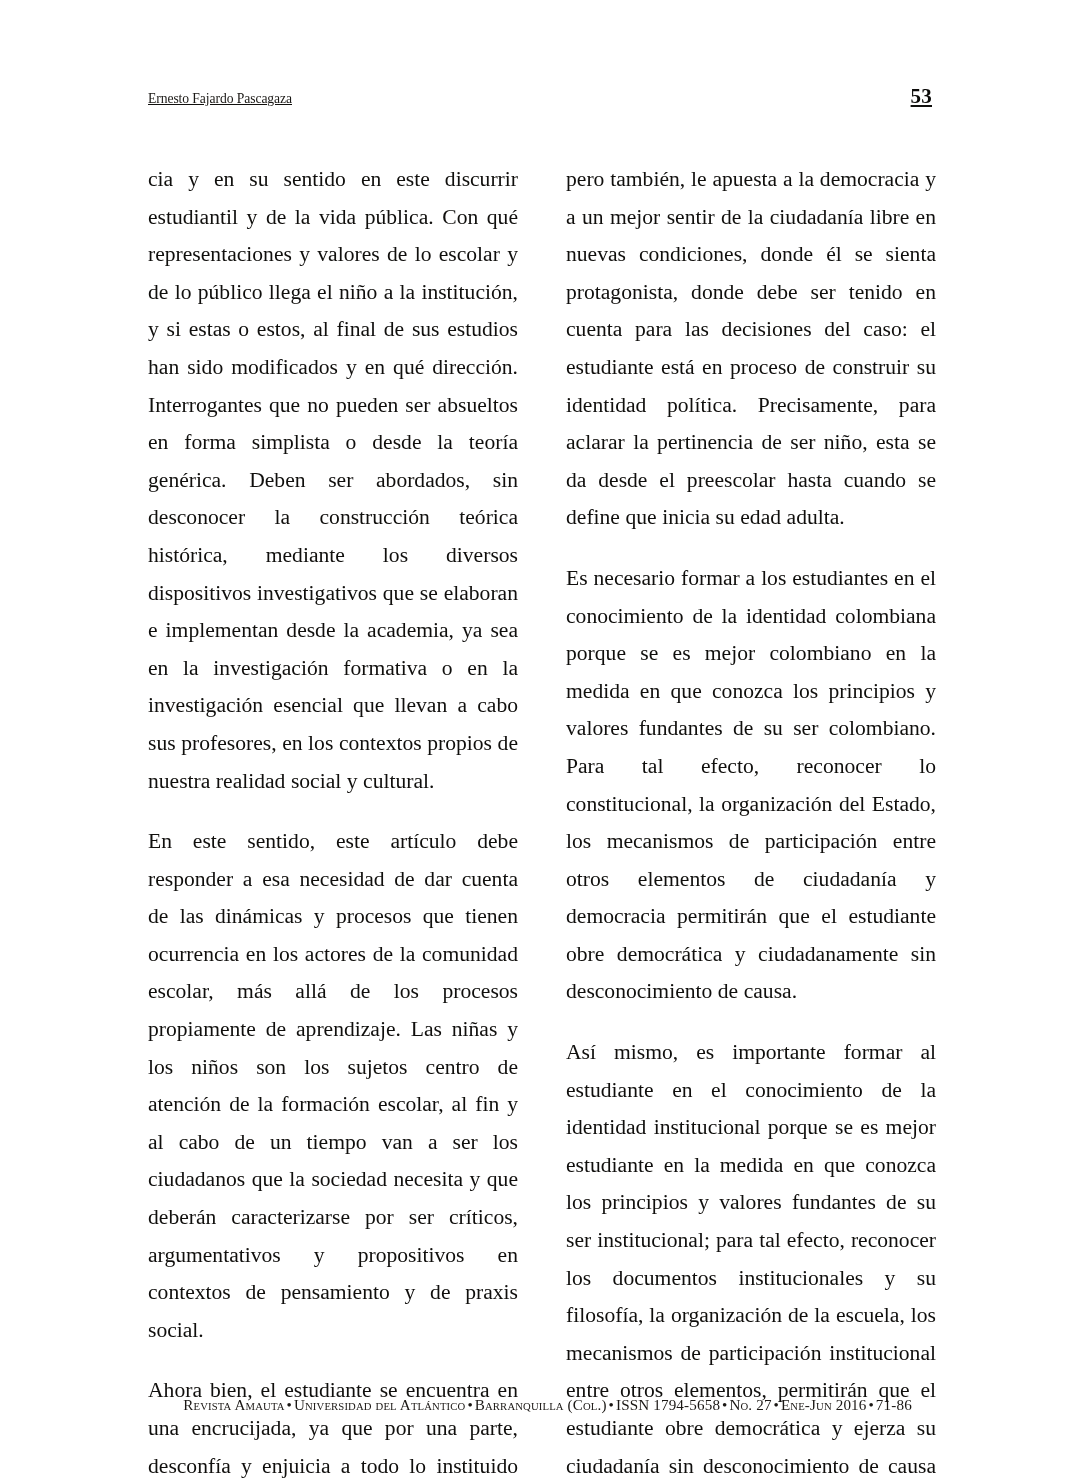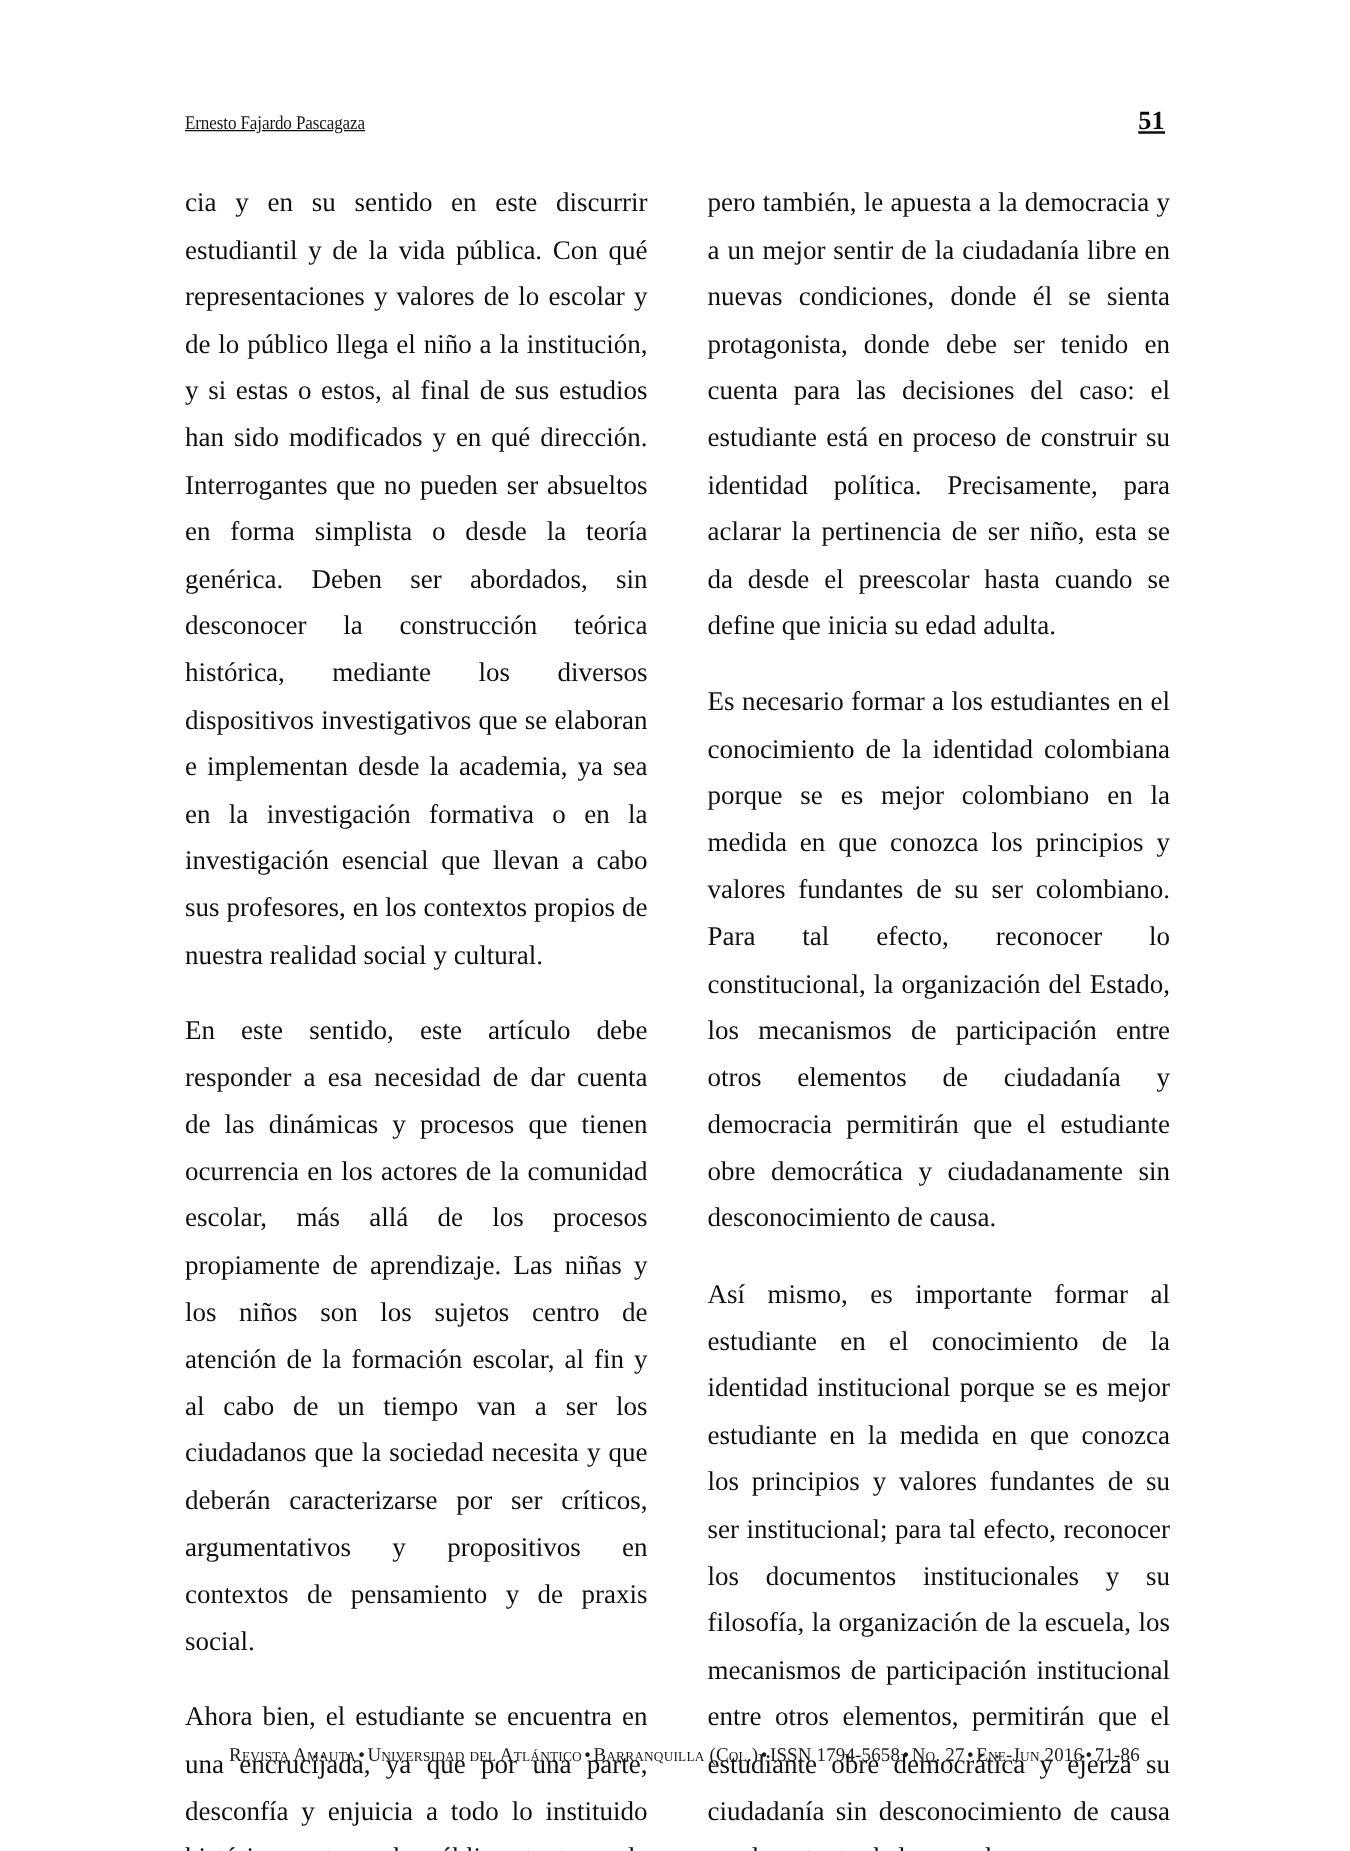--- a/index.html
+++ b/index.html
@@ -61,21 +61,21 @@
     height: 1215px;
     display: flex;
     justify-content: space-between;
   }
 
   .column {
     width: 370px;
   }
 
   .column p {
-    margin: 0 0 23px 0;
+    margin: 17px 0 23px 0;
     font-size: 21.6px;
     line-height: 37.6px;
     text-align: justify;
     text-justify: inter-word;
     hyphens: none;
     color: #100f0d;
     word-spacing: 0.1px;
   }
 
   .column p:last-child {
@@ -112,21 +112,21 @@
     padding: 0 2px;
   }
 </style>
 </head>
 <body>
 
 <div class="page">
 
   <div class="running-head">
     <div class="running-head-author">Ernesto Fajardo Pascagaza</div>
-    <div class="running-head-folio">51</div>
+    <div class="running-head-folio">53</div>
   </div>
 
   <div class="body-columns">
 
     <div class="column">
       <p>cia y en su sentido en este discurrir estudiantil y de la vida pública. Con qué representaciones y valores de lo escolar y de lo público llega el niño a la institución, y si estas o estos, al final de sus estudios han sido modificados y en qué dirección. Interrogantes que no pueden ser absueltos en forma simplista o desde la teoría genérica. Deben ser abordados, sin desconocer la construcción teórica histórica, mediante los diversos dispositivos investigativos que se elaboran e implementan desde la academia, ya sea en la investigación formativa o en la investigación esencial que llevan a cabo sus profesores, en los contextos propios de nuestra realidad social y cultural.</p>
       <p>En este sentido, este artículo debe responder a esa necesidad de dar cuenta de las dinámicas y procesos que tienen ocurrencia en los actores de la comunidad escolar, más allá de los procesos propiamente de aprendizaje. Las niñas y los niños son los sujetos centro de atención de la formación escolar, al fin y al cabo de un tiempo van a ser los ciudadanos que la sociedad necesita y que deberán caracterizarse por ser críticos, argumentativos y propositivos en contextos de pensamiento y de praxis social.</p>
       <p>Ahora bien, el estudiante se encuentra en una encrucijada, ya que por una parte, desconfía y enjuicia a todo lo instituido históricamente en lo público, tanto en la ciudad como en el país,</p>
     </div>
 

